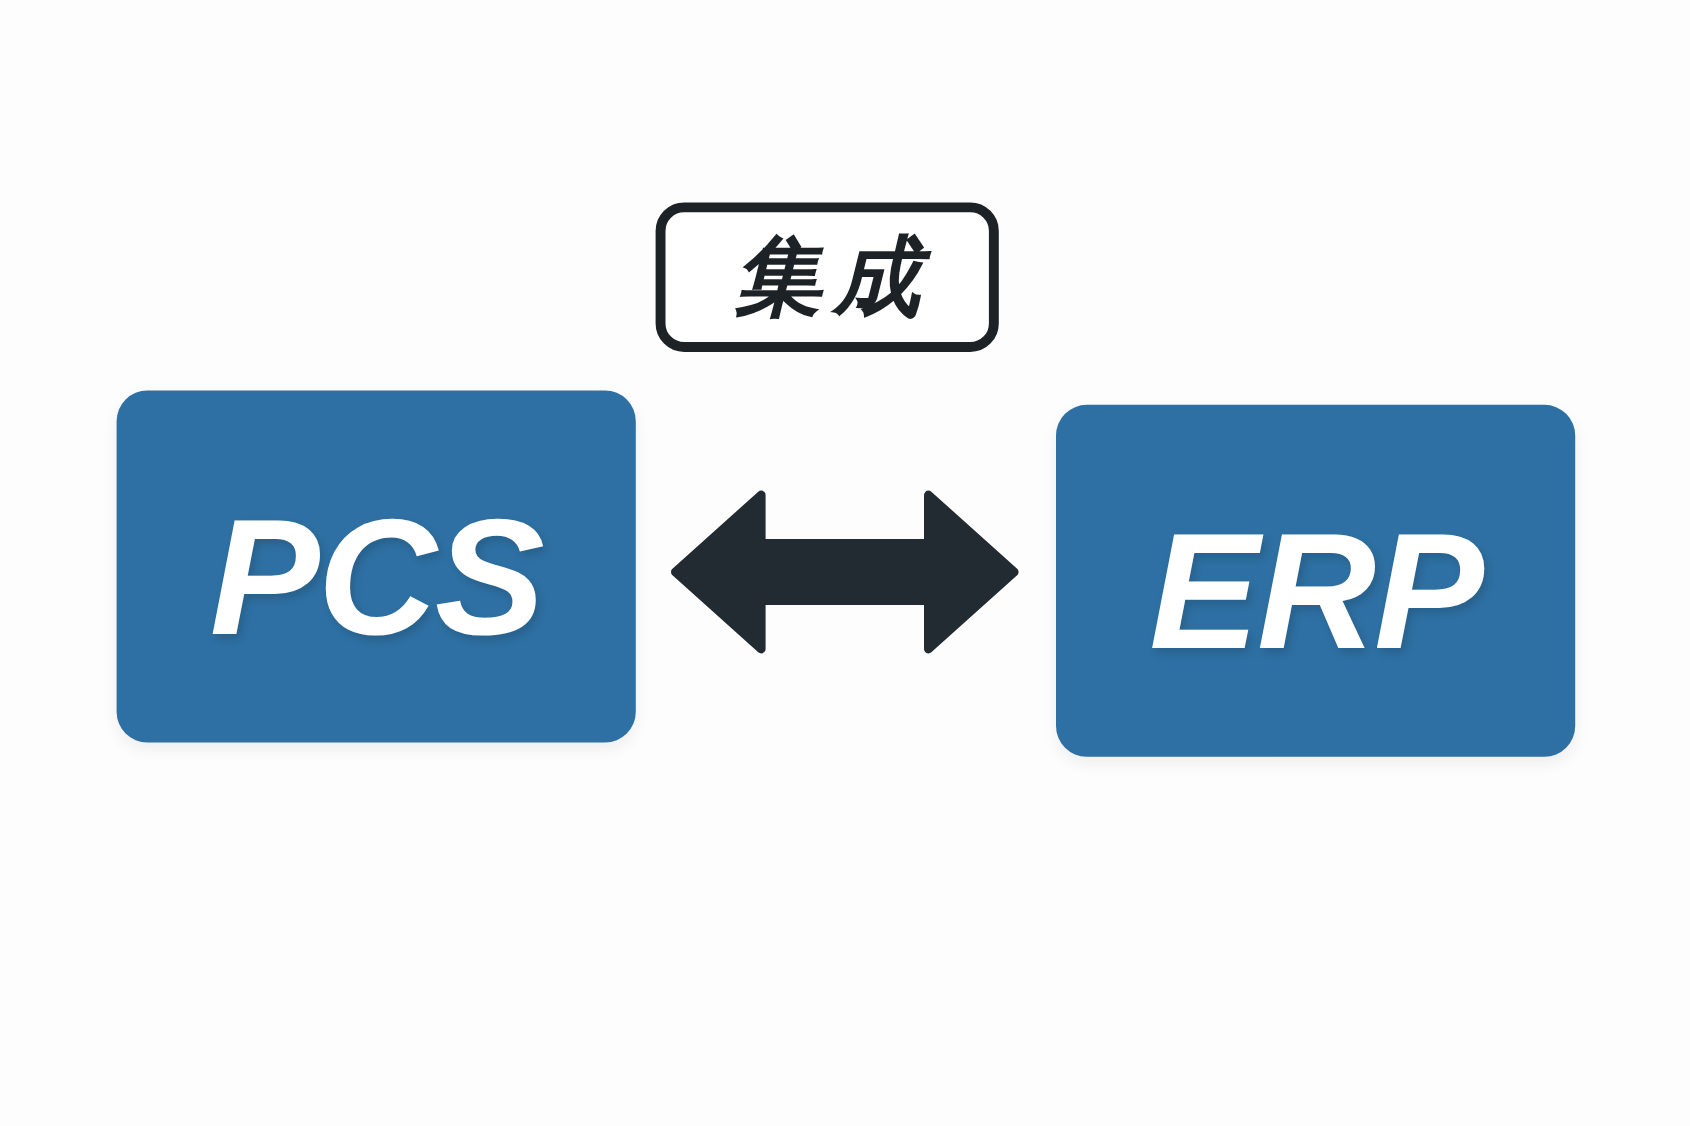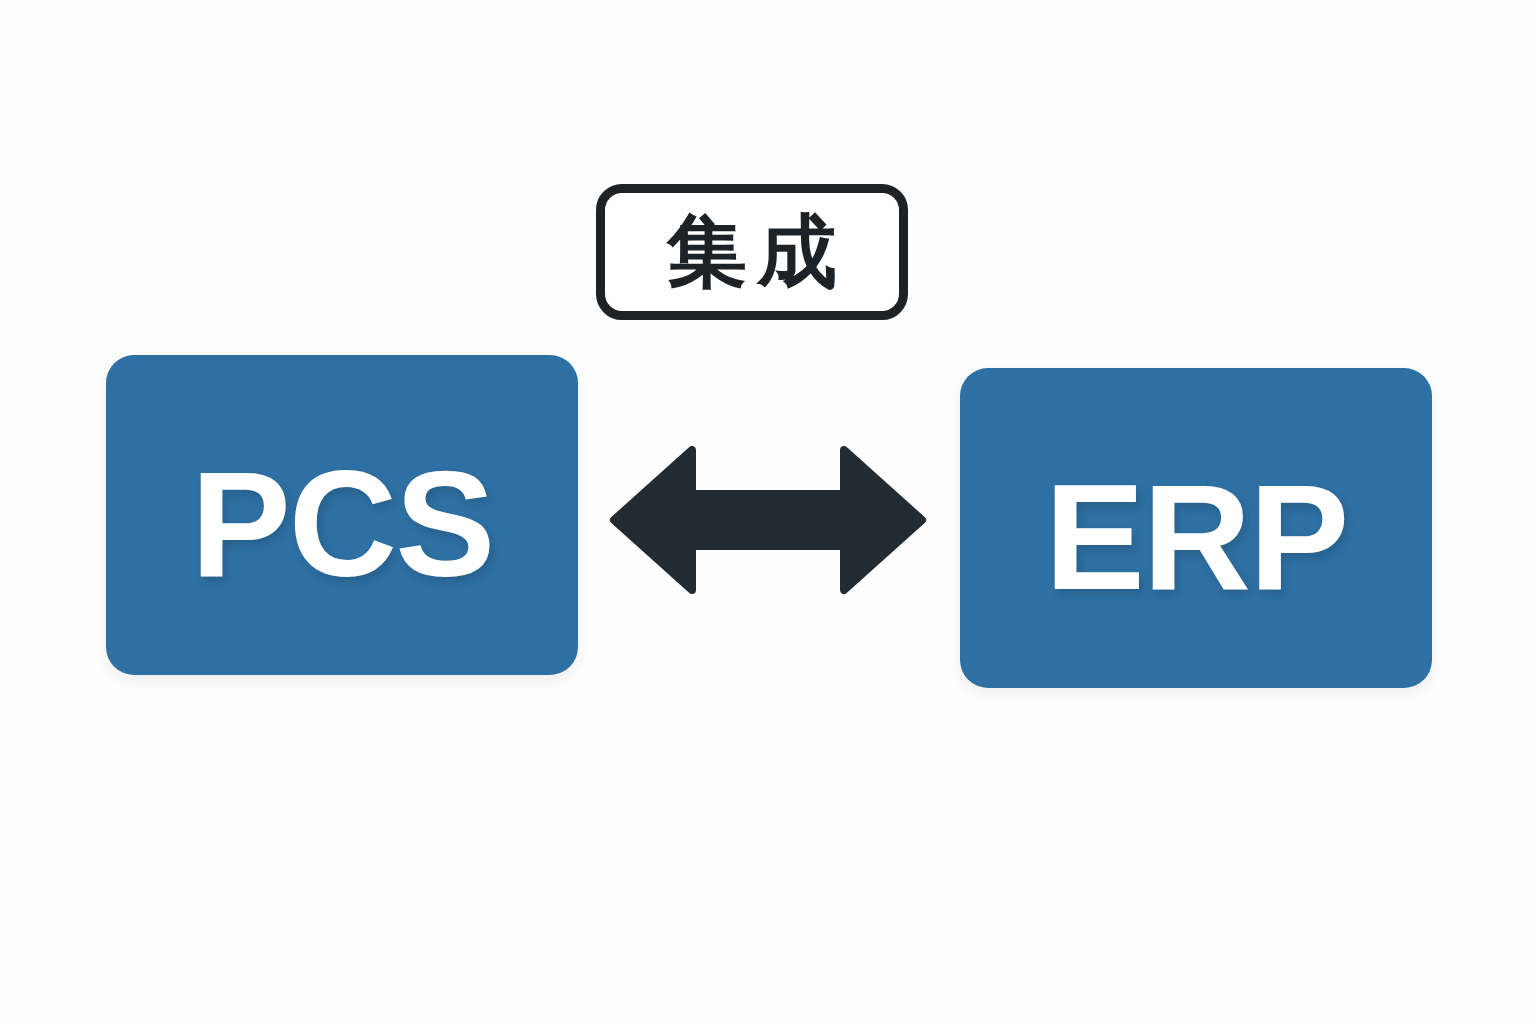--- a/index.html
+++ b/index.html
@@ -17,20 +17,21 @@
     height: 1024px;
     overflow: hidden;
     font-family: "Liberation Sans", "DejaVu Sans", sans-serif;
   }
   body { background: var(--background); }
 
   .diagram {
     position: relative;
     width: 1232px;
     height: 1024px;
+    font-style: italic;
   }
 
   .integration-label {
     position: absolute;
     left: 596px;
     top: 184px;
     width: 312px;
     height: 136px;
     background: var(--label-fill);
     border: 9px solid var(--label-border);

